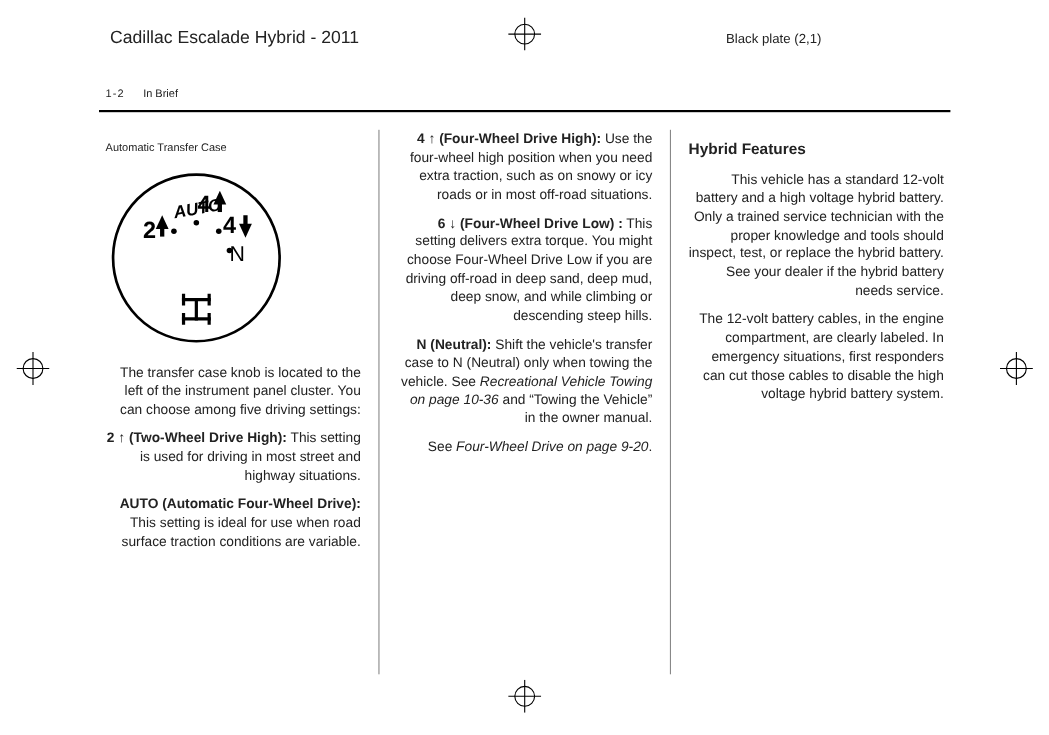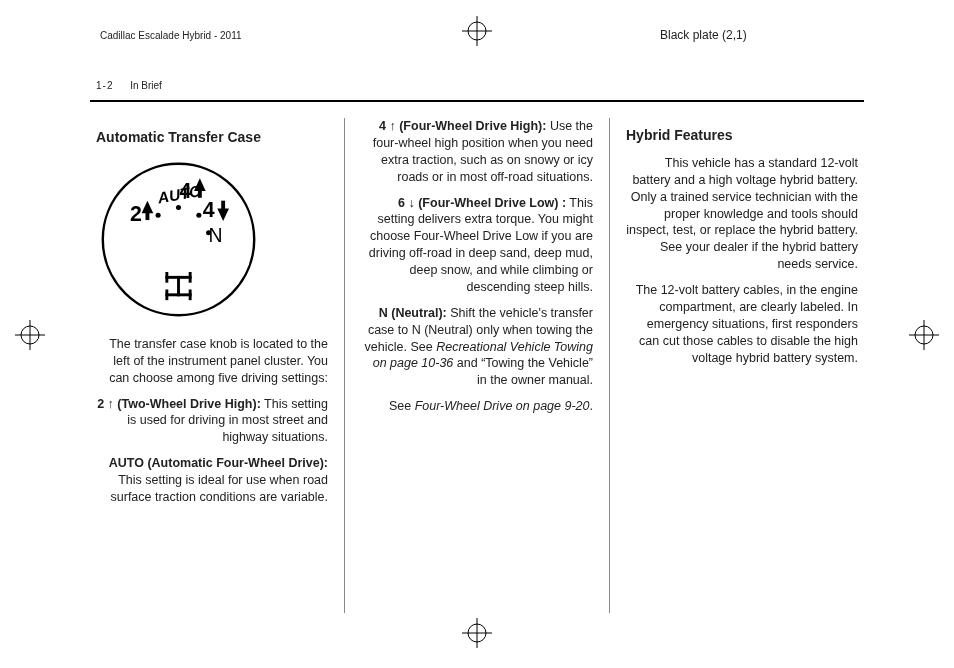--- a/index.html
+++ b/index.html
@@ -1,21 +1,21 @@
 <!DOCTYPE html>
 <html><head>
 <meta charset="utf-8">
 <style>
   * { box-sizing: border-box; margin: 0; padding: 0; }
   html, body { width: 954px; height: 668px; font-family: Arial, Helvetica, sans-serif; background: #fff; color: #222; }
   .page { position: relative; width: 954px; height: 668px; }
 
   
   .header { position: absolute; top: 20px; left: 0; right: 0; height: 30px; display: flex; align-items: center; }
-  .header .docname { position: absolute; left: 100px; font-size: 10px; }
+  .header .docname { position: absolute; left: 100px; font-size: 16px; }
   .header .plate   { position: absolute; left: 660px; font-size: 12px; }
   .header .regmark { position: absolute; left: 462px; top: -4px; }
 
   
   .rule-top    { position: absolute; left: 90px; right: 90px; top: 100px; border-top: 2px solid #000; }
   .pagenum-sec { position: absolute; left: 96px; top: 80px; font-size: 10px; font-weight: normal; }
   .pagenum-sec .num { letter-spacing: 1px; }
 
   
   .regmark-side-left  { position: absolute; left: 15px;  top: 320px; }
@@ -24,21 +24,21 @@
 
   
   .cols { position: absolute; left: 90px; right: 90px; top: 118px; bottom: 55px; display: flex; }
   .col { flex: 1 1 0; padding: 0 16px; font-size: 12.5px; line-height: 1.35; }
   .col p { margin-bottom: 9px; text-align: right; }
   .col.col1 { padding-left: 6px; }
   .col.col3 { padding-right: 6px; }
   .colsep { width: 0; border-left: 1px solid #888; }
 
   
-  .h3 { font-weight: bold; font-size: 14px; margin: 10px 0 10px 0; }
+  .h3 { font-weight: normal; font-size: 10px; margin: 10px 0 10px 0; }
   .h1 { font-weight: bold; font-size: 14px; margin: 8px 0 10px 0; }
   .h2 { font-weight: bold; font-size: 15px; margin: 0 0 8px 0; line-height: 1.2; }
   .runin { font-weight: bold; }
   .ital { font-style: italic; }
 
   
   .dial { width: 165px; height: 165px; margin: 8px 0 14px 0; }
 
   
   .regmark svg, .regmark-side-left svg, .regmark-side-right svg, .regmark-bottom svg { display: block; }

